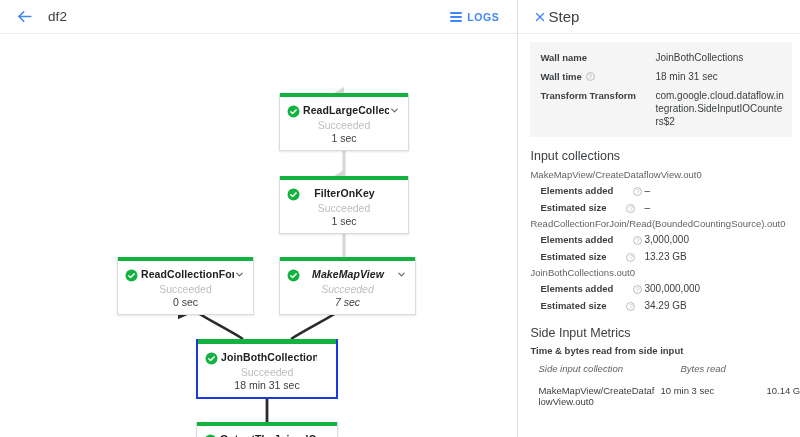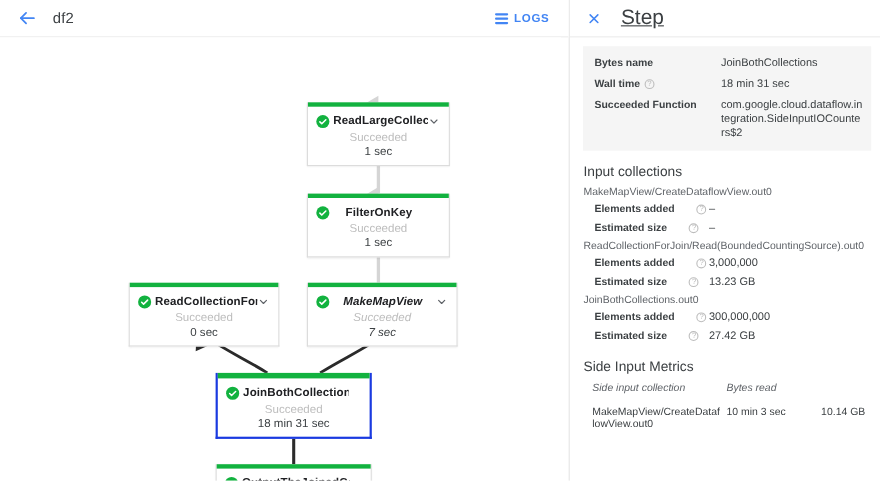--- a/index.html
+++ b/index.html
@@ -138,24 +138,22 @@
     display: flex; align-items: center;
     padding: 0 14px;
     border-bottom: 1px solid #ececec;
   }
   .close-x {
     width: 16px; height: 16px; color: #4285f4;
     display:flex; align-items:center; justify-content:center;
     cursor: pointer;
   }
   .panel-title {
-    margin-left: 16px;
-    font-size: 19px;
+    font-size: 15px;
     color: #3c4043;
-    text-decoration: underline;
   }
   .panel-body {
     padding: 0;
     height: 403px;
     overflow: hidden;
   }
   .summary-table {
     background: #f5f5f5;
     margin: 8px 8px 0 12px;
     padding: 6px 0 6px 0;
@@ -191,39 +189,39 @@
     padding: 2px 12px 2px 12px;
     word-break: break-all;
   }
   .metric-row {
     display: flex; align-items: center;
     padding: 3px 12px 3px 22px;
   }
   .metric-label {
     width: 104px; flex: 0 0 104px;
     font-size: 9.5px; font-weight: bold; color: #3c4043;
-    display: flex; align-items: center; gap: 20px;
+    display: flex; align-items: flex-end; gap: 20px;
   }
   .metric-value { font-size: 10px; color: #3c4043; }
   .sub-title {
     font-size: 9.5px; font-weight: bold; color: #3c4043;
     padding: 1px 12px 4px 12px;
   }
   .si-table { padding: 0 8px 0 20px; }
   .si-head, .si-row { display: flex; }
   .si-head > div {
     font-size: 9.5px; color: #5f6368; padding: 3px 4px 5px 0; font-style: italic;
   }
   .si-row > div {
     font-size: 9.5px; color: #3c4043; padding: 6px 4px 6px 0;
     word-break: break-word;
   }
   .si-c1 { width: 122px; flex: 0 0 122px; }
   .si-c2 { width: 86px; flex: 0 0 86px; }
-  .si-c3 { width: 60px; flex: 0 0 60px; }
+  .si-c3 { width: 60px; flex: 0 0 60px; margin-left: 20px; }
 </style>
 </head>
 <body>
 
 <div id="app">
 
   <div class="left-pane">
 
     <div class="topbar">
       <div class="back-arrow">
@@ -376,34 +374,34 @@
             <line x1="6" y1="6" x2="18" y2="18"></line>
         </svg>
       </div>
       <div class="panel-title">Step</div>
     </div>
 
     <div class="panel-body">
       <div class="summary-table">
           <div class="summary-row">
             <div class="sum-label">
-              <span>Bytes name</span>
+              <span>Wall name</span>
             </div>
             <div class="sum-value">JoinBothCollections</div>
           </div>
           <div class="summary-row">
             <div class="sum-label">
               <span>Wall time</span>
               <span class="help-icon">?</span>
             </div>
             <div class="sum-value">18 min 31 sec</div>
           </div>
           <div class="summary-row">
             <div class="sum-label">
-              <span>Succeeded Function</span>
+              <span>Transform Transform</span>
             </div>
             <div class="sum-value">com.google.cloud.dataflow.integration.SideInputIOCounters$2</div>
           </div>
         </div>
       <div>
         <div class="section-title">Input collections</div>
         <div>
             <div class="collection-name">MakeMapView/CreateDataflowView.out0</div>
             <div class="metric-row">
               <div class="metric-label">
@@ -444,26 +442,27 @@
                 <span>Elements added</span>
                 <span class="help-icon">?</span>
               </div>
               <div class="metric-value">300,000,000</div>
             </div>
             <div class="metric-row">
               <div class="metric-label">
                 <span>Estimated size</span>
                 <span class="help-icon">?</span>
               </div>
-              <div class="metric-value">27.42 GB</div>
+              <div class="metric-value">34.29 GB</div>
             </div>
           </div>
       </div>
       <div>
         <div class="section-title">Side Input Metrics</div>
+        <div class="sub-title">Time &amp; bytes read from side input</div>
         <div class="si-table">
             <div class="si-head">
               <div class="si-c1">Side input collection</div>
               <div class="si-c3">Bytes read</div>
             </div>
             <div class="si-row">
               <div class="si-c1">MakeMapView/CreateDataflowView.out0</div>
               <div class="si-c2">10 min 3 sec</div>
               <div class="si-c3">10.14 GB</div>
             </div>

